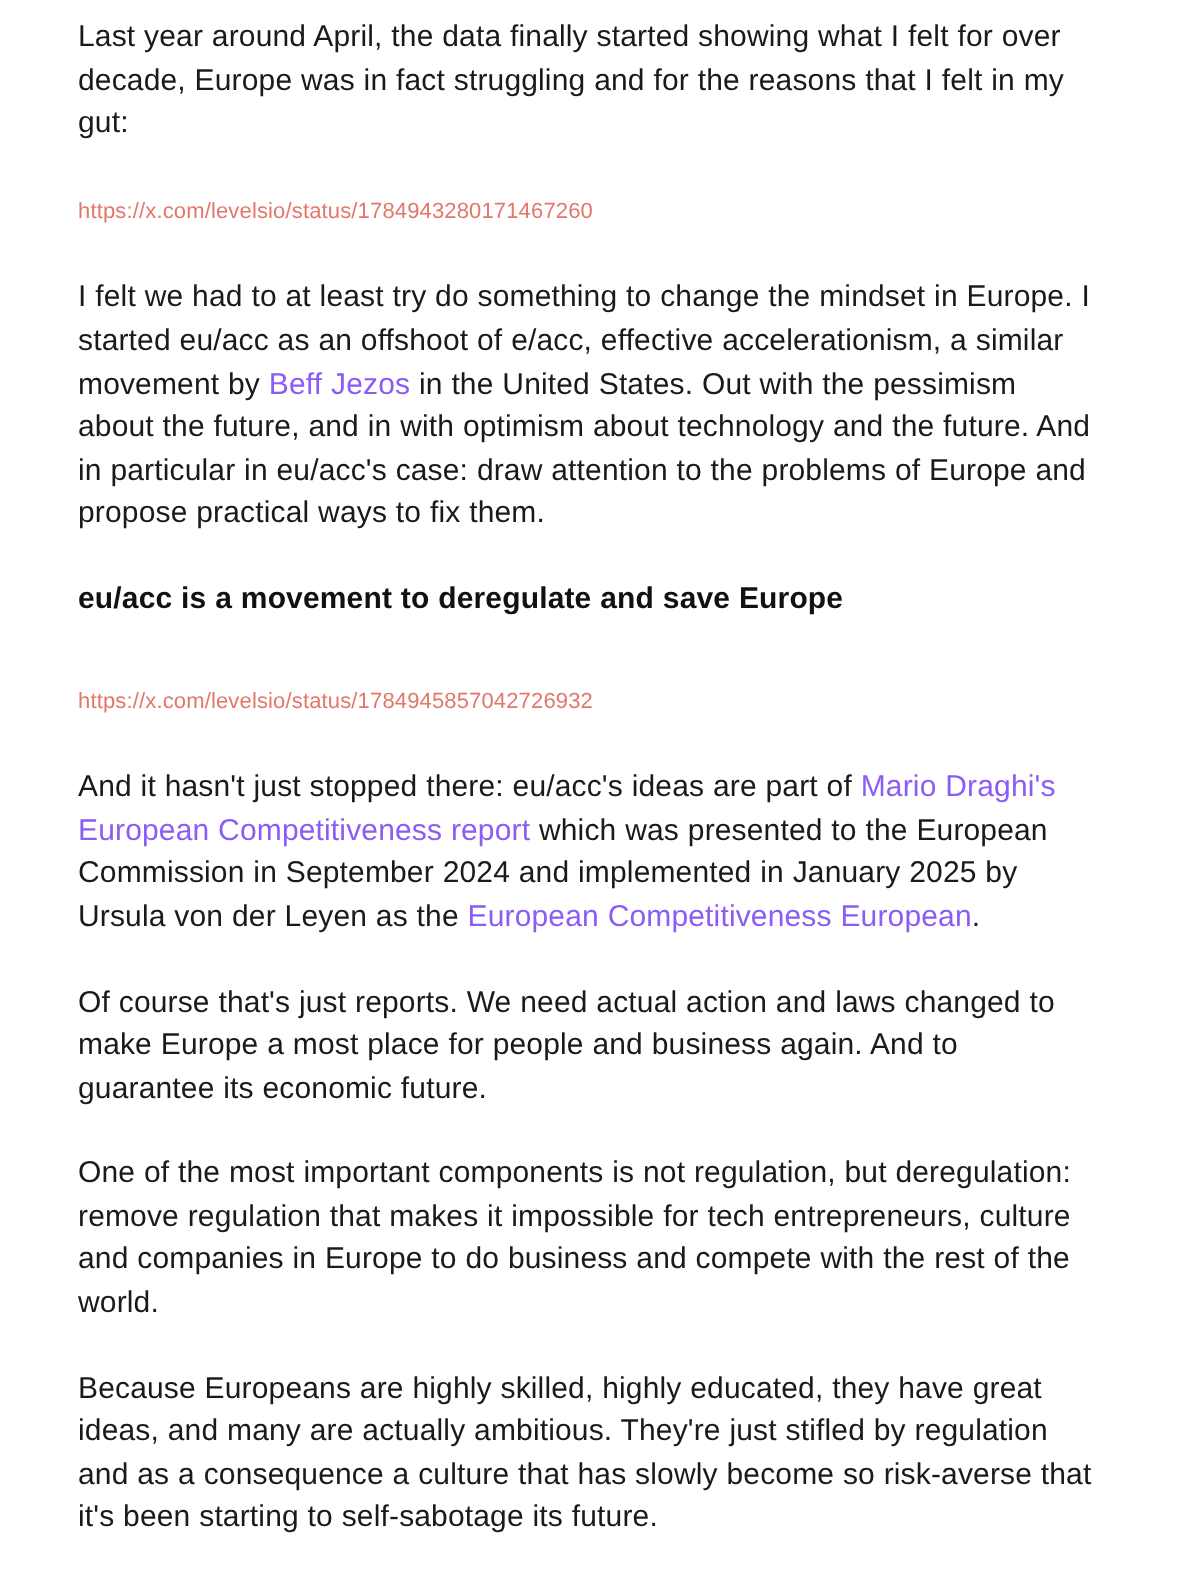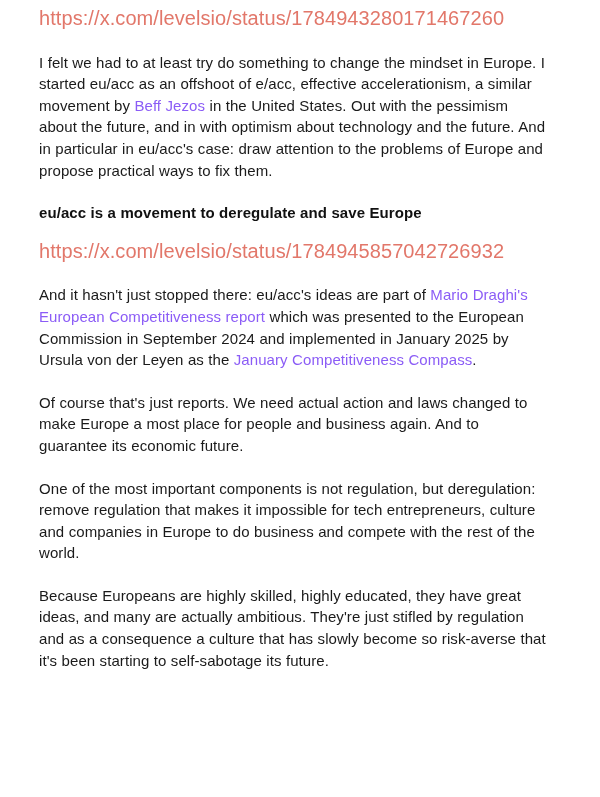--- a/index.html
+++ b/index.html
@@ -24,45 +24,46 @@
     font-size: 15px;
     line-height: 21.6px;
     color: #1a1a1a;
     margin: 0 0 21px 0;
     letter-spacing: 0.005em;
     word-spacing: 0.01em;
   }
   .para.heading {
     font-weight: bold;
     color: #111111;
-    margin-bottom: 17px;
+    margin-bottom: 28px;
   }
   .para.linkline {
     margin-bottom: 21px;
   }
   a.link, .link {
     color: #8b5cf6;
     text-decoration: none;
   }
   a.urlline {
     color: #e2776a;
     text-decoration: none;
-    font-size: 20px;
+    font-size: 11px;
     line-height: 21.6px;
     display: inline;
   }
   .clipped {
     margin-bottom: 0;
   }
 </style>
 </head>
 <body>
 
 <div id="article">
+    <p class="para">Last year around April, the data finally started showing what I felt for over decade, Europe was in fact struggling and for the reasons that I felt in my gut:</p>
     <p class="para linkline"><a class="urlline">https://x.com/levelsio/status/1784943280171467260</a></p>
     <p class="para"><span>I felt we had to at least try do something to change the mindset in Europe. I started eu/acc as an offshoot of e/acc, effective accelerationism, a similar movement by </span><span class="link">Beff Jezos</span><span> in the United States. Out with the pessimism about the future, and in with optimism about technology and the future. And in particular in eu/acc's case: draw attention to the problems of Europe and propose practical ways to fix them.</span></p>
     <p class="para heading">eu/acc is a movement to deregulate and save Europe</p>
     <p class="para linkline"><a class="urlline">https://x.com/levelsio/status/1784945857042726932</a></p>
-    <p class="para"><span>And it hasn't just stopped there: eu/acc's ideas are part of </span><span class="link">Mario Draghi's European Competitiveness report</span><span> which was presented to the European Commission in September 2024 and implemented in January 2025 by Ursula von der Leyen as the </span><span class="link">January Competitiveness Compass</span><span>.</span></p>
+    <p class="para"><span>And it hasn't just stopped there: eu/acc's ideas are part of </span><span class="link">Mario Draghi's European Competitiveness report</span><span> which was presented to the European Commission in September 2024 and implemented in January 2025 by Ursula von der Leyen as the </span><span class="link">European Competitiveness European</span><span>.</span></p>
     <p class="para">Of course that's just reports. We need actual action and laws changed to make Europe a most place for people and business again. And to guarantee its economic future.</p>
     <p class="para">One of the most important components is not regulation, but deregulation: remove regulation that makes it impossible for tech entrepreneurs, culture and companies in Europe to do business and compete with the rest of the world.</p>
     <p class="para clipped">Because Europeans are highly skilled, highly educated, they have great ideas, and many are actually ambitious. They're just stifled by regulation and as a consequence a culture that has slowly become so risk-averse that it's been starting to self-sabotage its future.</p>
   </div>
 
 </body></html>

